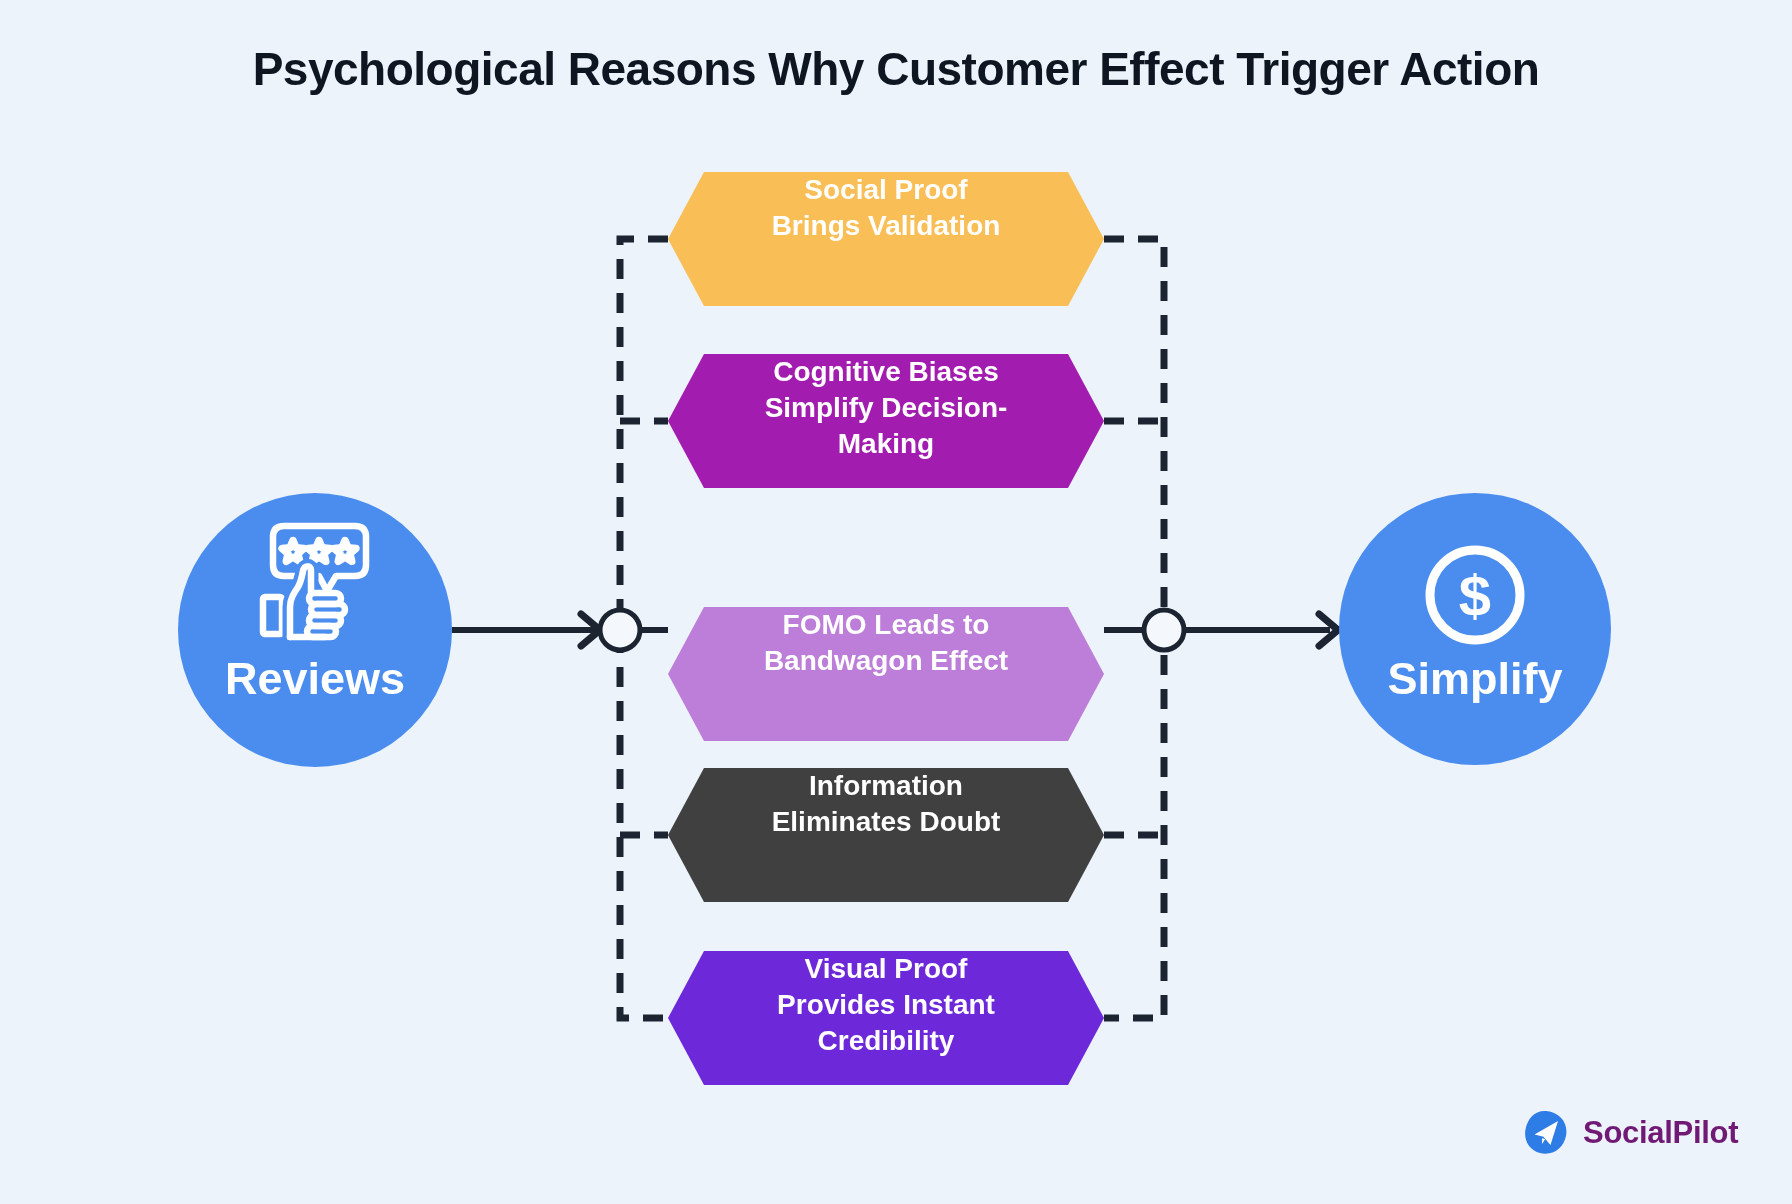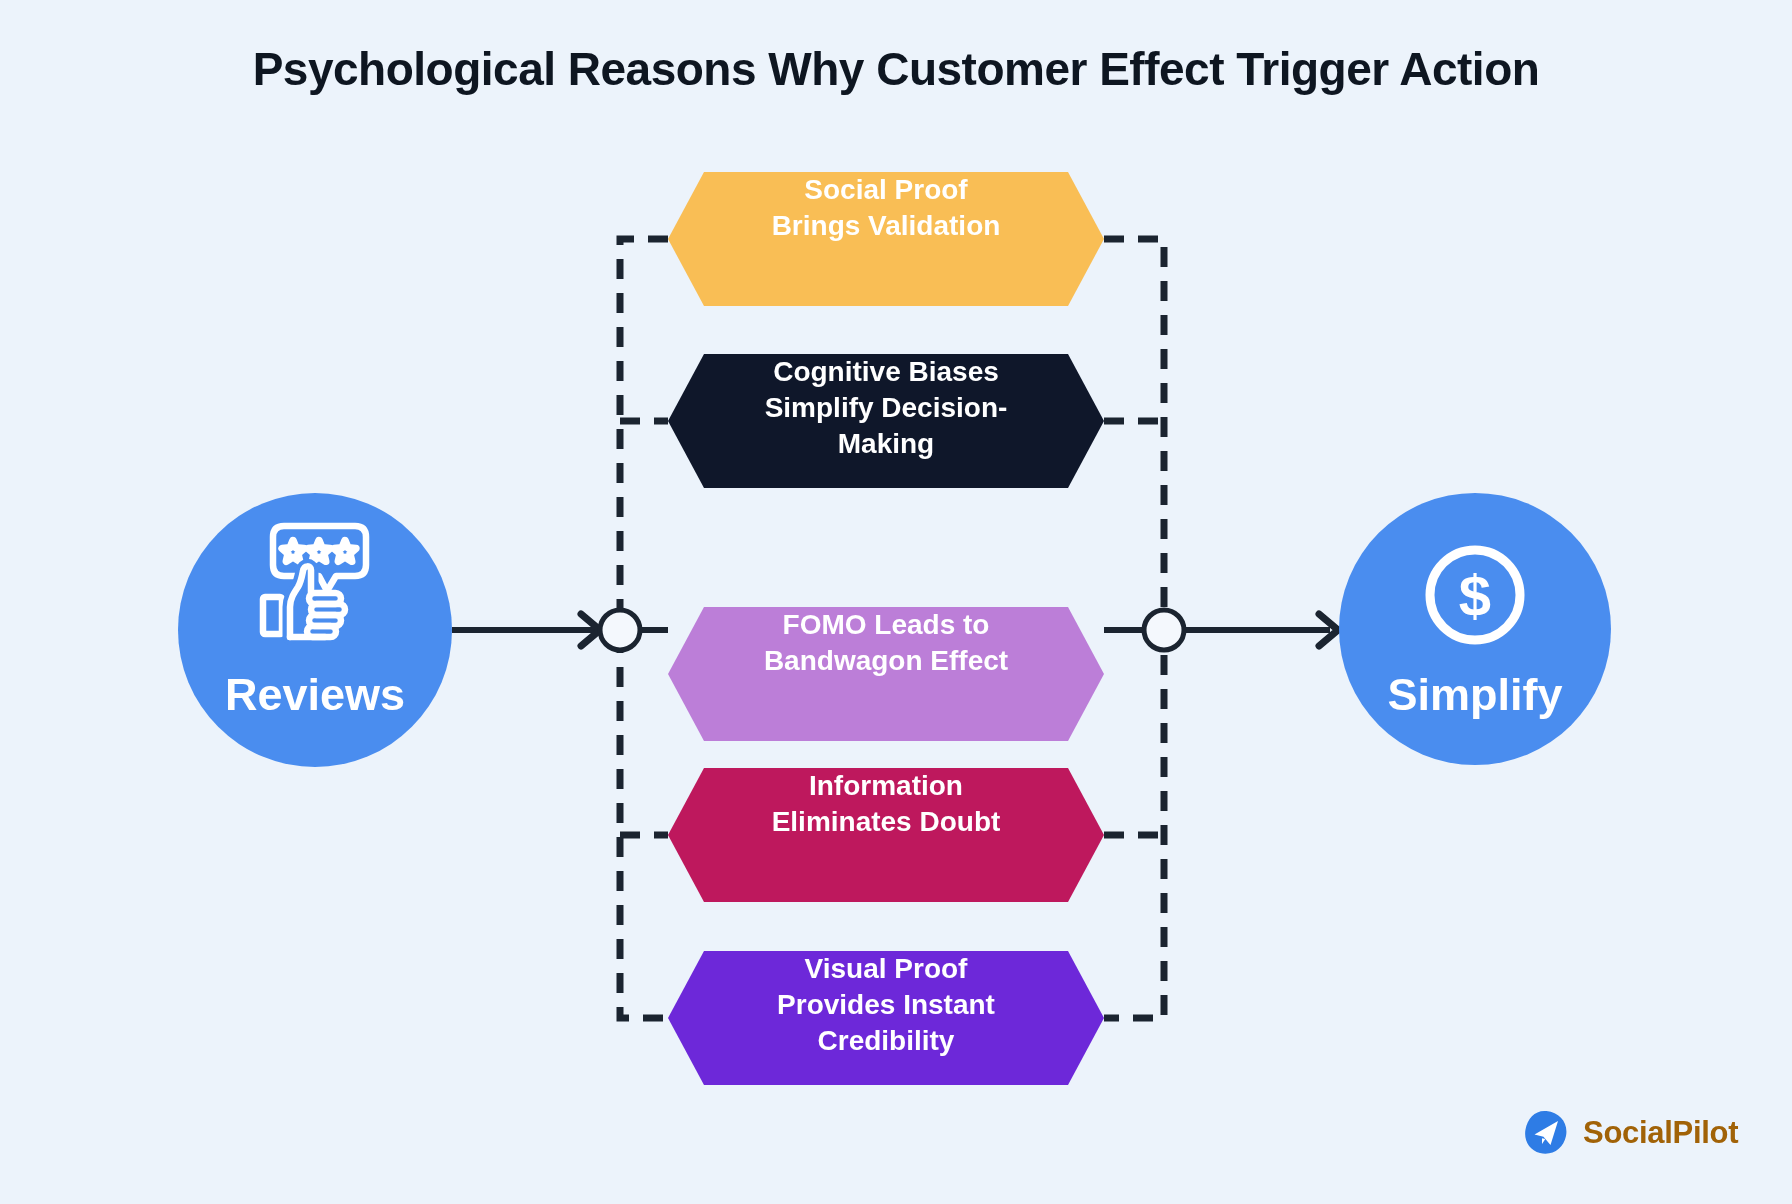--- a/index.html
+++ b/index.html
@@ -57,39 +57,39 @@
     border-radius: 50%;
   }
   .endpoint-start { left: 178px; top: 493px; width: 274px; height: 274px; }
   .endpoint-end   { left: 1339px; top: 493px; width: 272px; height: 272px; }
   .endpoint-icon { position: absolute; }
   .reviews-icon  { left: 75px; top: 20px; }
   .purchase-icon { left: 84px; top: 50px; }
   .endpoint-label {
     position: absolute;
     left: 0; right: 0;
-    top: 176px;
+    top: 160px;
     text-align: center;
     font-size: 45px;
     font-weight: 700;
     color: #FFFFFF;
   }
   .brand {
     position: absolute;
     left: 1524px;
     top: 1108px;
     height: 50px;
     display: flex;
     align-items: center;
     gap: 13px;
   }
   .brand-text {
     font-size: 31px;
     font-weight: 700;
-    color: #a16207;
+    color: #701a75;
     letter-spacing: -0.3px;
   }
 </style>
 </head>
 <body>
 
 <div class="canvas">
 
   <h1 class="title">Psychological Reasons Why Customer Effect Trigger Action</h1>
 
@@ -151,30 +151,30 @@
       <circle cx="52" cy="52" r="45" stroke="#FFFFFF" stroke-width="9"></circle>
       <text x="52" y="73" text-anchor="middle" fill="#FFFFFF" font-family="Liberation Sans, sans-serif" font-size="58" font-weight="bold">$</text>
     </svg>
     <div class="endpoint-label">Simplify</div>
   </div>
 
   <div class="hex hex-1" style="background:#F9BE55;">
     <div class="hex-label">Social Proof
 Brings Validation</div>
   </div>
-  <div class="hex hex-2" style="background:#0f172a;">
+  <div class="hex hex-2" style="background:#a21caf;">
     <div class="hex-label">Cognitive Biases
 Simplify Decision-
 Making</div>
   </div>
   <div class="hex hex-3" style="background:#BC7ED8;margin-top:44px;">
     <div class="hex-label">FOMO Leads to
 Bandwagon Effect</div>
   </div>
-  <div class="hex hex-4" style="background:#be185d;">
+  <div class="hex hex-4" style="background:#404040;">
     <div class="hex-label">Information
 Eliminates Doubt</div>
   </div>
   <div class="hex hex-5" style="background:#6d28d9;">
     <div class="hex-label">Visual Proof
 Provides Instant
 Credibility</div>
   </div>
 
   <div class="brand">

